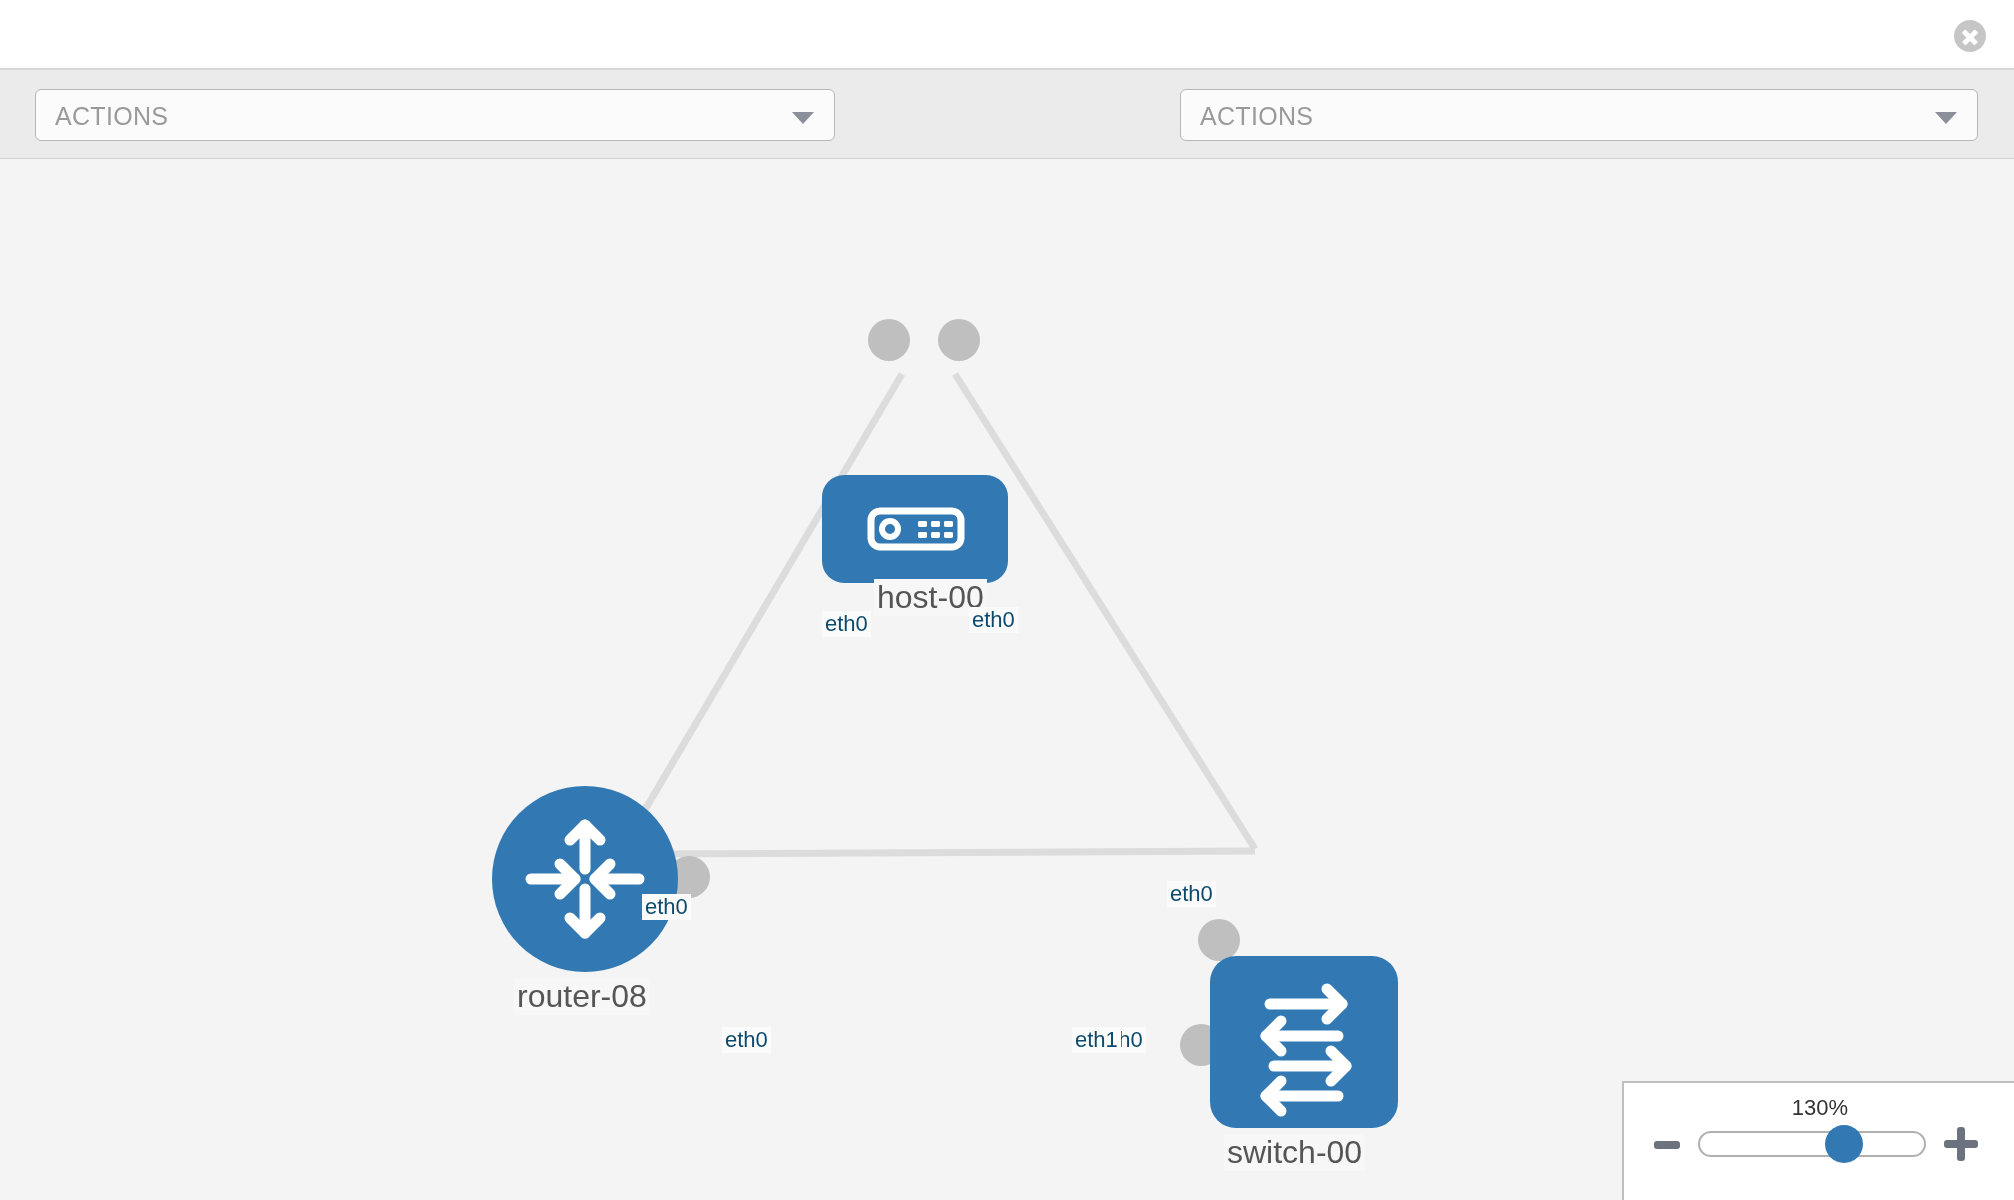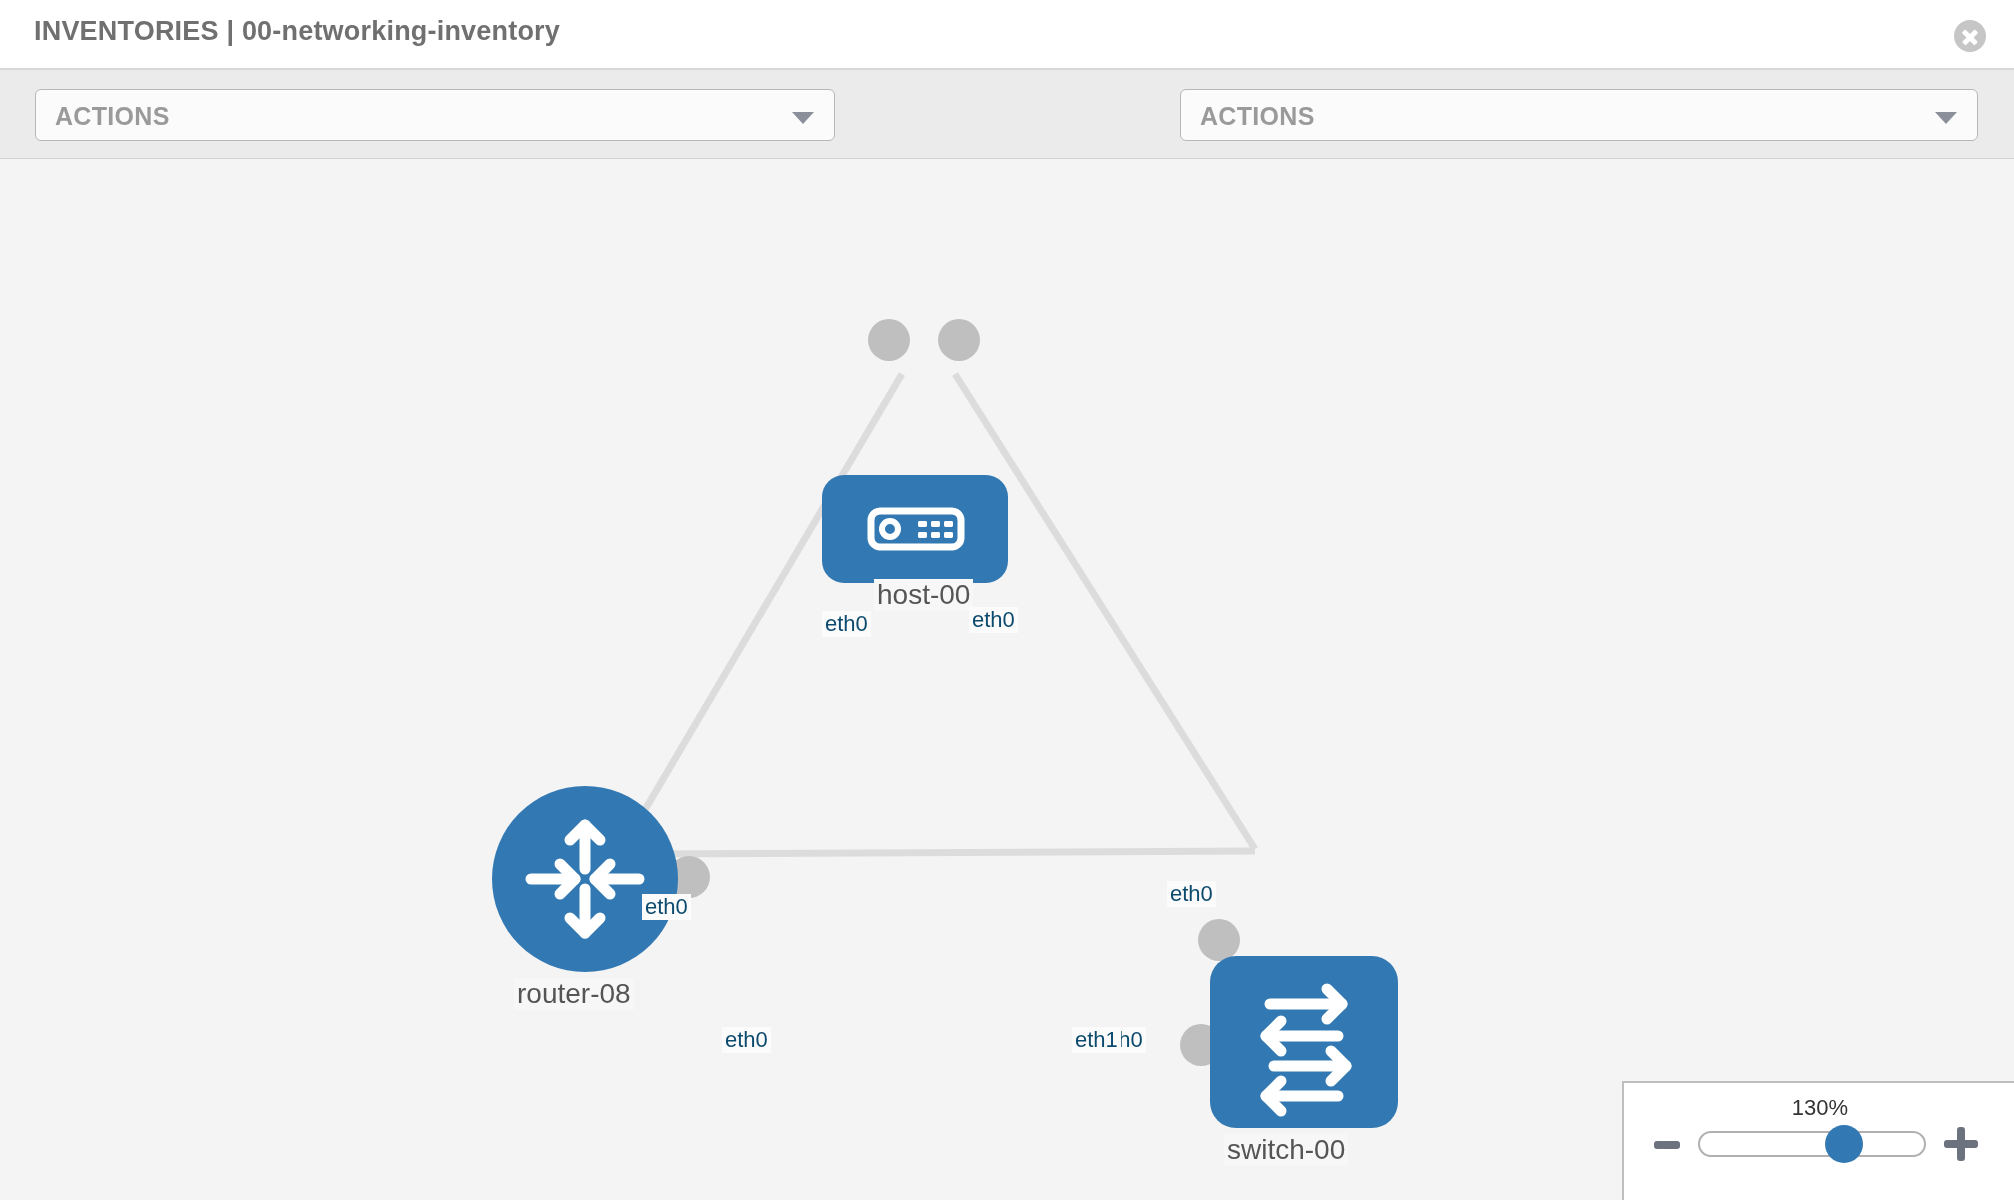--- a/index.html
+++ b/index.html
@@ -62,21 +62,20 @@
 
   
   .toolbar {
     position: absolute;
     left: 0; top: 70px;
     width: 2014px;
     height: 89px;
     background: #ebebeb;
     border-bottom: 1px solid #d2d2d2;
     box-sizing: border-box;
-    font-weight: bold;
   }
   .actions-select {
     position: absolute;
     left: 35px;
     top: 19px;
     width: 800px;
     height: 52px;
     background: #fbfbfb;
     border: 1px solid #b7b7b7;
     border-radius: 6px;
@@ -152,21 +151,21 @@
   
   .node {
     position: absolute;
   }
   .node-shape {
     position: absolute;
     background: #3279b3;
   }
   .node-label {
     position: absolute;
-    font-size: 28px;
+    font-size: 32px;
     color: #555555;
     background: #f7f7f7;
     white-space: nowrap;
     padding: 0 3px;
   }
   .port {
     position: absolute;
     width: 42px;
     height: 42px;
     border-radius: 50%;
@@ -178,21 +177,20 @@
     color: #0c4a6e;
     background: #fbfbfb;
     white-space: nowrap;
     padding: 0 3px;
   }
 </style>
 </head>
 <body>
 
 <div class="header">
-  <div class="page-title">INVENTORIES | 00-networking-inventory</div>
   <div class="close-icon"></div>
 </div>
 
 <div class="toolbar">
 
   <div class="actions-select">
     <span class="label">ACTIONS</span>
     <span class="caret"></span>
   </div>
 

